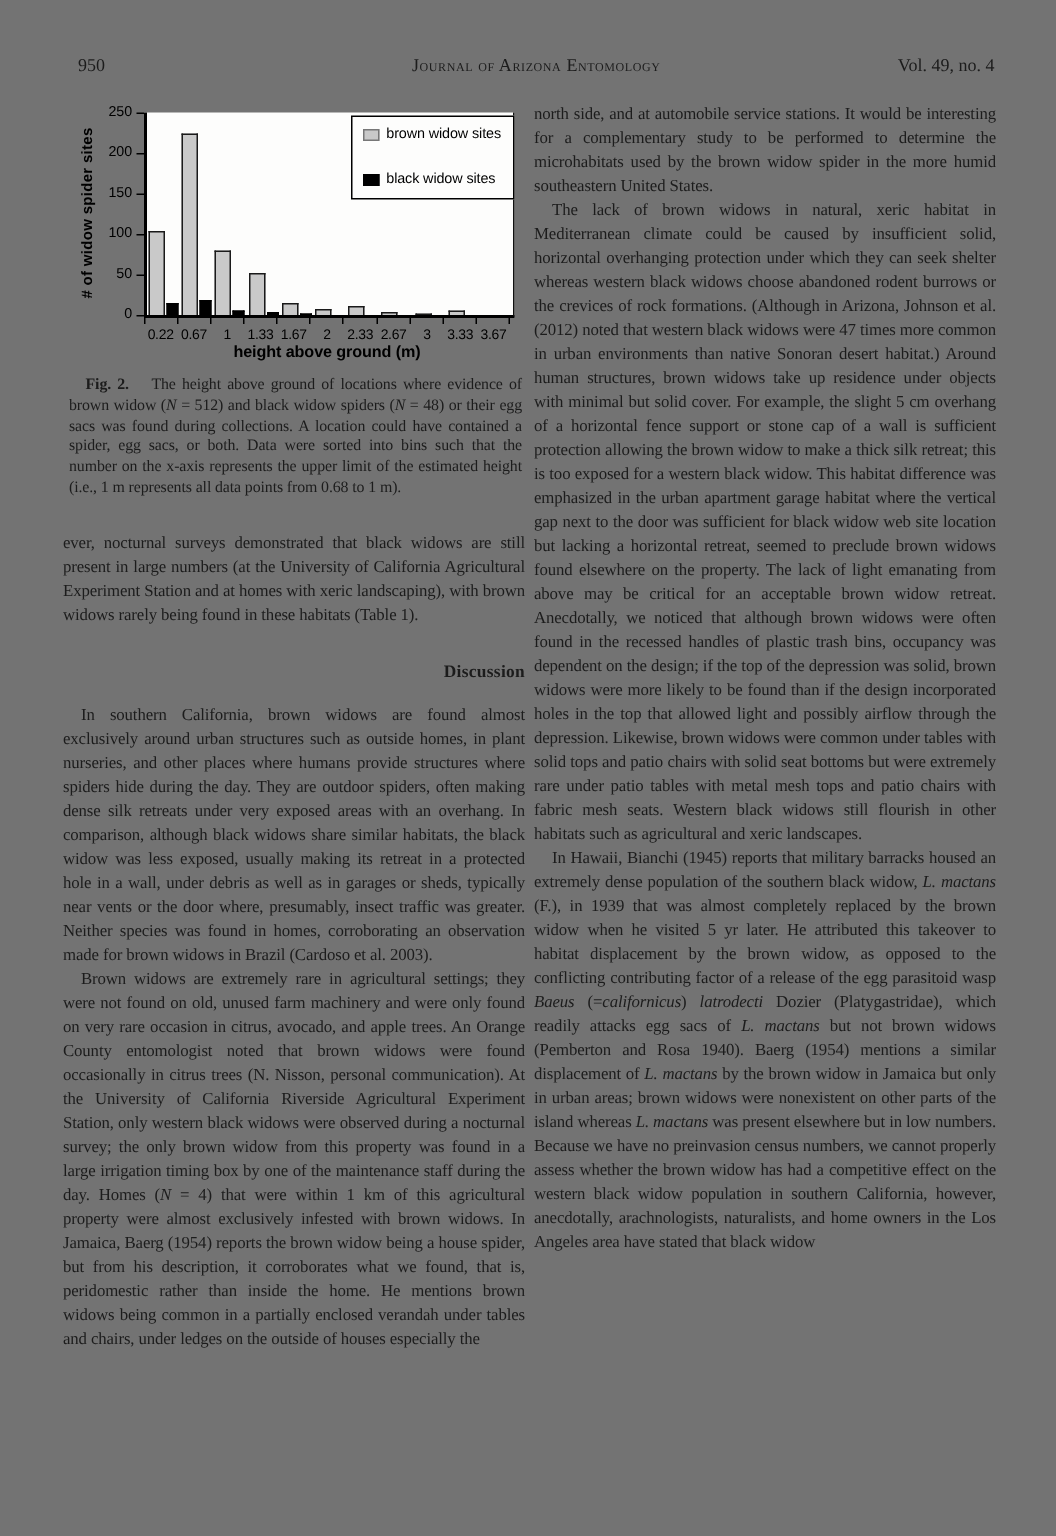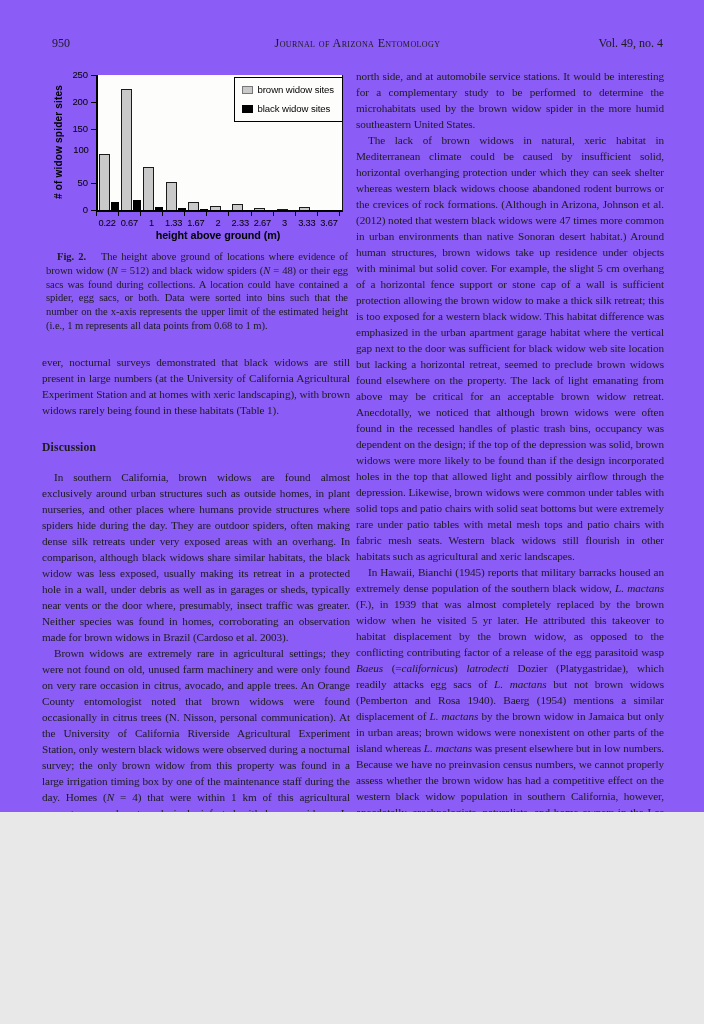--- a/index.html
+++ b/index.html
@@ -1,34 +1,34 @@
 <!DOCTYPE html>
 <html><head>
 <meta charset="utf-8">
 <style>
   html,body{margin:0;padding:0;background:#e8e8e8;}
   .page{
-    position:relative;width:704px;height:812px;background:#8b5cf6;
+    position:relative;width:704px;height:1024px;background:#737373;
     font-family:"Liberation Serif",serif;color:#1c1c1c;overflow:hidden;
     margin:0 auto;
   }
   
   .runhead{position:absolute;top:36px;left:52px;right:41px;height:16px;font-size:12px;}
   .runhead .pageno{position:absolute;left:0;top:0;}
   .runhead .jtitle{position:absolute;left:0;right:0;text-align:center;
     font-variant:small-caps;letter-spacing:.4px;}
   .runhead .volinfo{position:absolute;right:0;top:0;}
   
   .col{position:absolute;top:68px;width:308px;text-align:justify;
     font-size:11.2px;line-height:16px;letter-spacing:-.08px;}
   .col-left{left:42px;}
   .col-right{left:356px;}
   .col p{margin:0;text-indent:12px;}
   .col p.noindent{text-indent:0;}
-  h2.sechead{font-size:11.6px;font-weight:bold;text-align:left;
+  h2.sechead{font-size:11.6px;font-weight:bold;text-align:right;
     margin:22px 0 13px 0;letter-spacing:.2px;}
   
   figure{margin:0 0 0 0;padding:0;}
   .chart{position:relative;width:300px;height:172px;margin-left:8px;
     font-family:"Liberation Sans",sans-serif;color:#000;}
   .y-axis-label{position:absolute;left:2px;top:4px;height:140px;width:14px;
     display:flex;align-items:center;justify-content:center;
     writing-mode:vertical-rl;transform:rotate(180deg);
     font-weight:bold;font-size:10px;letter-spacing:.2px;}
   .plot{position:absolute;left:46px;top:7px;width:244px;height:135px;
@@ -45,21 +45,21 @@
   .y-tick-num{font-size:9.5px;}
   .y-tick-mark{display:inline-block;width:5px;height:1px;background:#000;}
   .x-marks{position:absolute;left:46px;top:144px;width:244px;height:4px;
     display:flex;justify-content:space-between;}
   .x-mark{width:1px;height:4px;background:#000;}
   .x-ticks{position:absolute;left:46px;top:147px;width:244px;display:flex;}
   .x-tick{flex:1;text-align:center;font-size:9.3px;letter-spacing:-.2px;}
   .x-axis-label{position:absolute;left:46px;top:159px;width:244px;text-align:center;
     font-weight:bold;font-size:10.8px;}
   .legend{position:absolute;top:9px;right:7px;border:1px solid #000;background:#fdfdfc;
-    padding:4px 8px 4px 7px;display:flex;flex-direction:column;gap:3px;}
+    padding:4px 8px 4px 7px;display:flex;flex-direction:column;gap:14px;}
   .legend-row{display:flex;align-items:center;gap:5px;font-size:9.6px;}
   .swatch{display:inline-block;width:11px;height:8px;box-sizing:border-box;}
   .swatch.s0{border:1px solid #777;}
   .swatch.s1{border:1px solid #000;}
   
   figcaption{margin:10px 0 0 4px;width:302px;font-size:10.6px;line-height:13.8px;
     text-align:justify;text-indent:11px;letter-spacing:-.08px;}
   .cap-lead{font-weight:bold;margin-right:15px;}
   
   .after-fig{margin-top:21px !important;}
@@ -82,21 +82,21 @@
         <div class="y-axis-label"># of widow spider sites</div>
         <div class="y-ticks">
             <div class="y-tick" style="bottom: 0%;">
               <span class="y-tick-num">0</span>
               <span class="y-tick-mark"></span>
             </div>
             <div class="y-tick" style="bottom: 20%;">
               <span class="y-tick-num">50</span>
               <span class="y-tick-mark"></span>
             </div>
-            <div class="y-tick" style="bottom: 40%; flex-direction: column;">
+            <div class="y-tick" style="bottom: 40%;">
               <span class="y-tick-num">100</span>
               <span class="y-tick-mark"></span>
             </div>
             <div class="y-tick" style="bottom: 60%;">
               <span class="y-tick-num">150</span>
               <span class="y-tick-mark"></span>
             </div>
             <div class="y-tick" style="bottom: 80%;">
               <span class="y-tick-num">200</span>
               <span class="y-tick-mark"></span>

